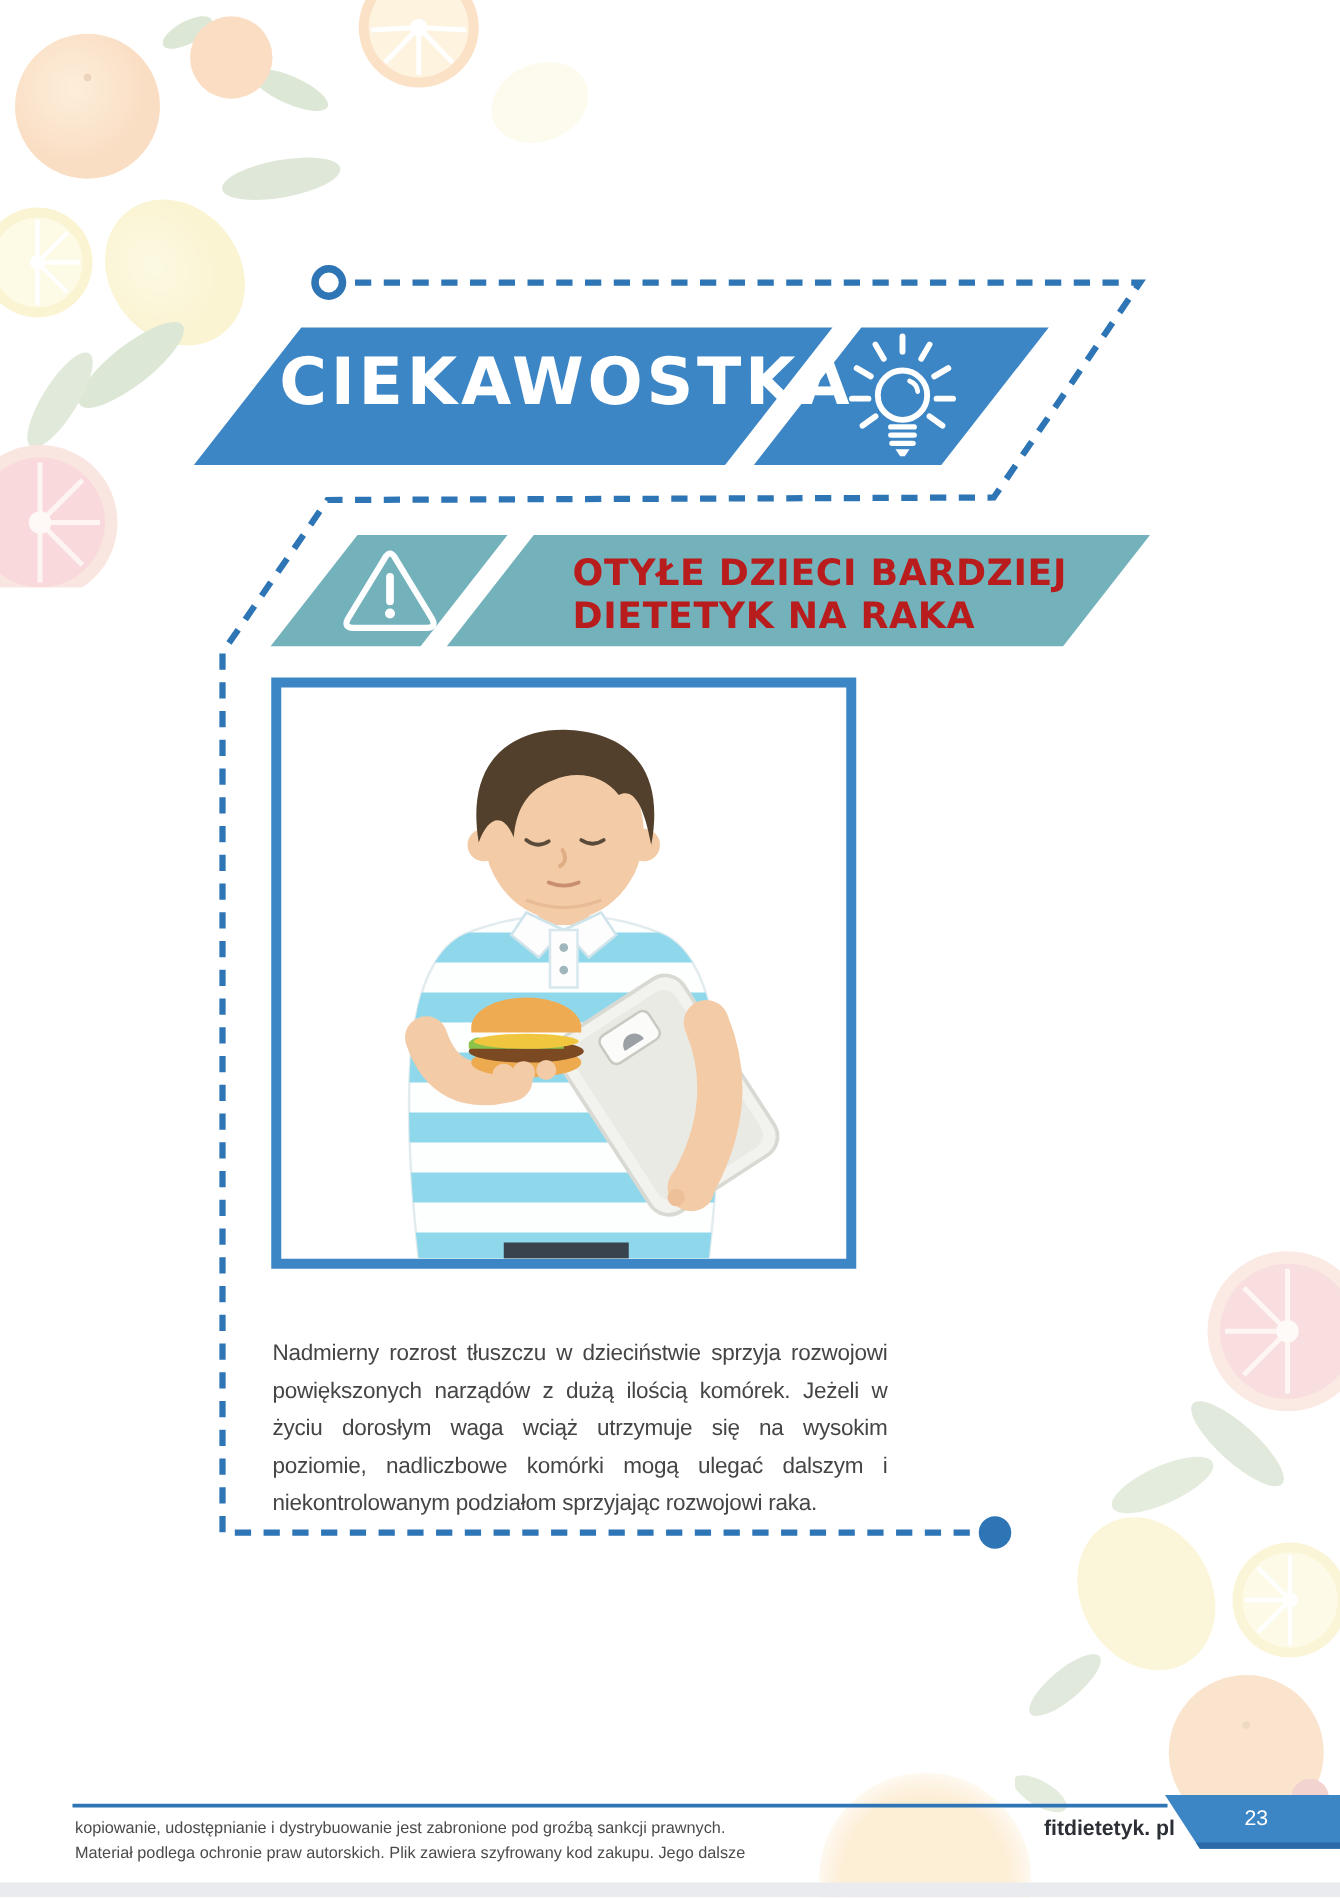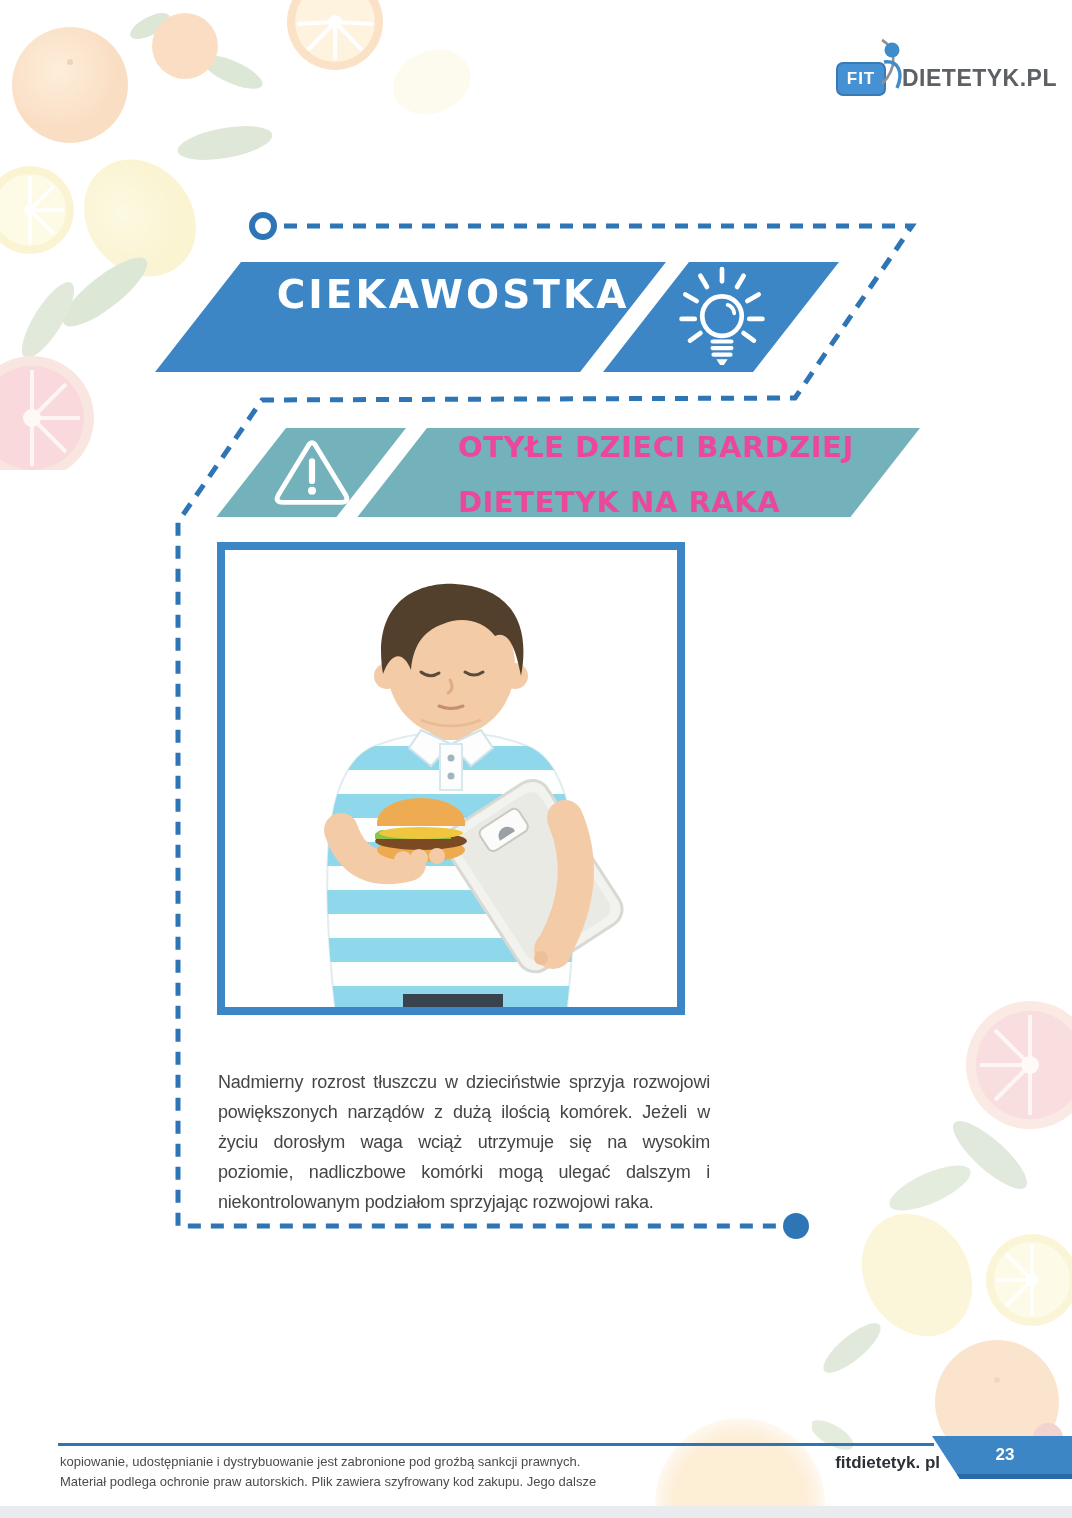--- a/index.html
+++ b/index.html
@@ -30,30 +30,30 @@
   }
   
   .dash-svg { position:absolute; left:0; top:0; }
   
   .pgram { position:absolute; transform:skewX(-38deg); transform-origin:top left; }
   .banner-blue-main   { left:241px; top:262px; width:425px; height:110px; background:#3c86c6; }
   .banner-blue-icon   { left:689px; top:262px; width:150px; height:110px; background:#3c86c6; }
   .banner-teal-icon   { left:286px; top:428px; width:120px; height:89px;  background:#73b1bb; }
   .banner-teal-main   { left:427px; top:428px; width:493px; height:89px;  background:#73b1bb; }
   .badge-label {
-    position:absolute; left:253px; top:246px; width:400px; height:96px;
+    position:absolute; left:253px; top:258px; width:400px; height:96px;
     display:flex; align-items:center; justify-content:center;
-    font-family:"DejaVu Sans", sans-serif; font-weight:900; font-size:39px;
+    font-family:"DejaVu Sans", sans-serif; font-weight:900; font-size:52px;
     letter-spacing:3px; color:#ffffff; white-space:nowrap;
   }
   .callout-label {
     position:absolute; left:458px; top:430px; width:470px; height:89px;
-    display:flex; flex-direction:column; justify-content:space-between;
+    display:flex; flex-direction:column; justify-content:center;
     font-family:"DejaVu Sans", sans-serif; font-weight:900; font-size:29px;
-    line-height:34px; letter-spacing:.5px; color:#ec4899; white-space:nowrap;
+    line-height:34px; letter-spacing:.5px; color:#b91c1c; white-space:nowrap;
   }
   .icon-holder { position:absolute; display:flex; align-items:center; justify-content:center; }
   .holder-bulb { left:672px; top:262px; width:100px; height:112px; }
   .holder-warn { left:268px; top:432px; width:88px; height:82px; }
   
   .photo-frame {
     position:absolute; left:217px; top:542px; width:452px; height:457px;
     border:8px solid #3c86c6; background:#ffffff;
   }
   
@@ -74,21 +74,21 @@
     font-size:17px; font-weight:bold; color:#2c3036;
   }
   .footer-pagenum-shape {
     position:absolute; left:932px; top:1436px; width:160px; height:38px;
     background:#3c86c6; border-bottom:5px solid #2b6aa8;
     transform:skewX(33deg); transform-origin:top left;
   }
   .footer-pagenum-label {
     position:absolute; left:945px; top:1436px; width:120px; height:38px;
     display:flex; align-items:center; justify-content:center;
-    color:#ffffff; font-size:17px; font-weight:bold;
+    color:#ffffff; font-size:17px; font-weight:normal;
   }
   .bottom-strip { position:absolute; left:0; top:1506px; width:1072px; height:12px; background:#e9ebee; }
 </style>
 </head>
 <body>
 
 <div class="page">
 
   <svg class="decor decor-tl" width="470" height="470" viewBox="0 0 470 470">
     <defs>
@@ -193,29 +193,20 @@
     <ellipse cx="40" cy="358" rx="36" ry="12" fill="#9cba8a" transform="rotate(-40 40 358)"></ellipse>
 
     <circle cx="185" cy="412" r="62" fill="#f4a95c"></circle>
     <circle cx="185" cy="390" r="3" fill="#c77f3f"></circle>
     <circle cx="236" cy="448" r="15" fill="#d96f63"></circle>
     <ellipse cx="20" cy="445" rx="24" ry="10" fill="#a9c194" transform="rotate(30 20 445)"></ellipse>
   </svg>
 
   <div class="decor decor-footer-orange"></div>
 
-  <div class="logo">
-    <div class="logo-fit">FIT</div>
-    <svg class="logo-person" width="42" height="62" viewBox="0 0 42 62">
-      <path d="M 12 2 C 26 10 28 30 12 46" fill="none" stroke="#8d9094" stroke-width="2.6"></path>
-      <circle cx="22" cy="12" r="7.5" fill="#3f8ccb"></circle>
-      <path d="M 14 24 C 28 22 34 34 27 50" fill="none" stroke="#3f8ccb" stroke-width="3.4"></path>
-    </svg>
-    <div class="logo-name">DIETETYK.PL</div>
-  </div>
 
   <svg class="dash-svg" width="1072" height="1518" viewBox="0 0 1072 1518">
     <polyline points="284,226 912,226 795,398 262,400 178,522 178,1226 780,1226" fill="none" stroke="#2e75b6" stroke-width="5" stroke-dasharray="13 10"></polyline>
     <circle cx="263" cy="226" r="11" fill="#ffffff" stroke="#2e75b6" stroke-width="6"></circle>
     <circle cx="796" cy="1226" r="13" fill="#2e75b6"></circle>
   </svg>
 
   <div class="pgram banner-blue-main"></div>
   <div class="pgram banner-blue-icon"></div>
   <div class="badge-label">CIEKAWOSTKA</div>

